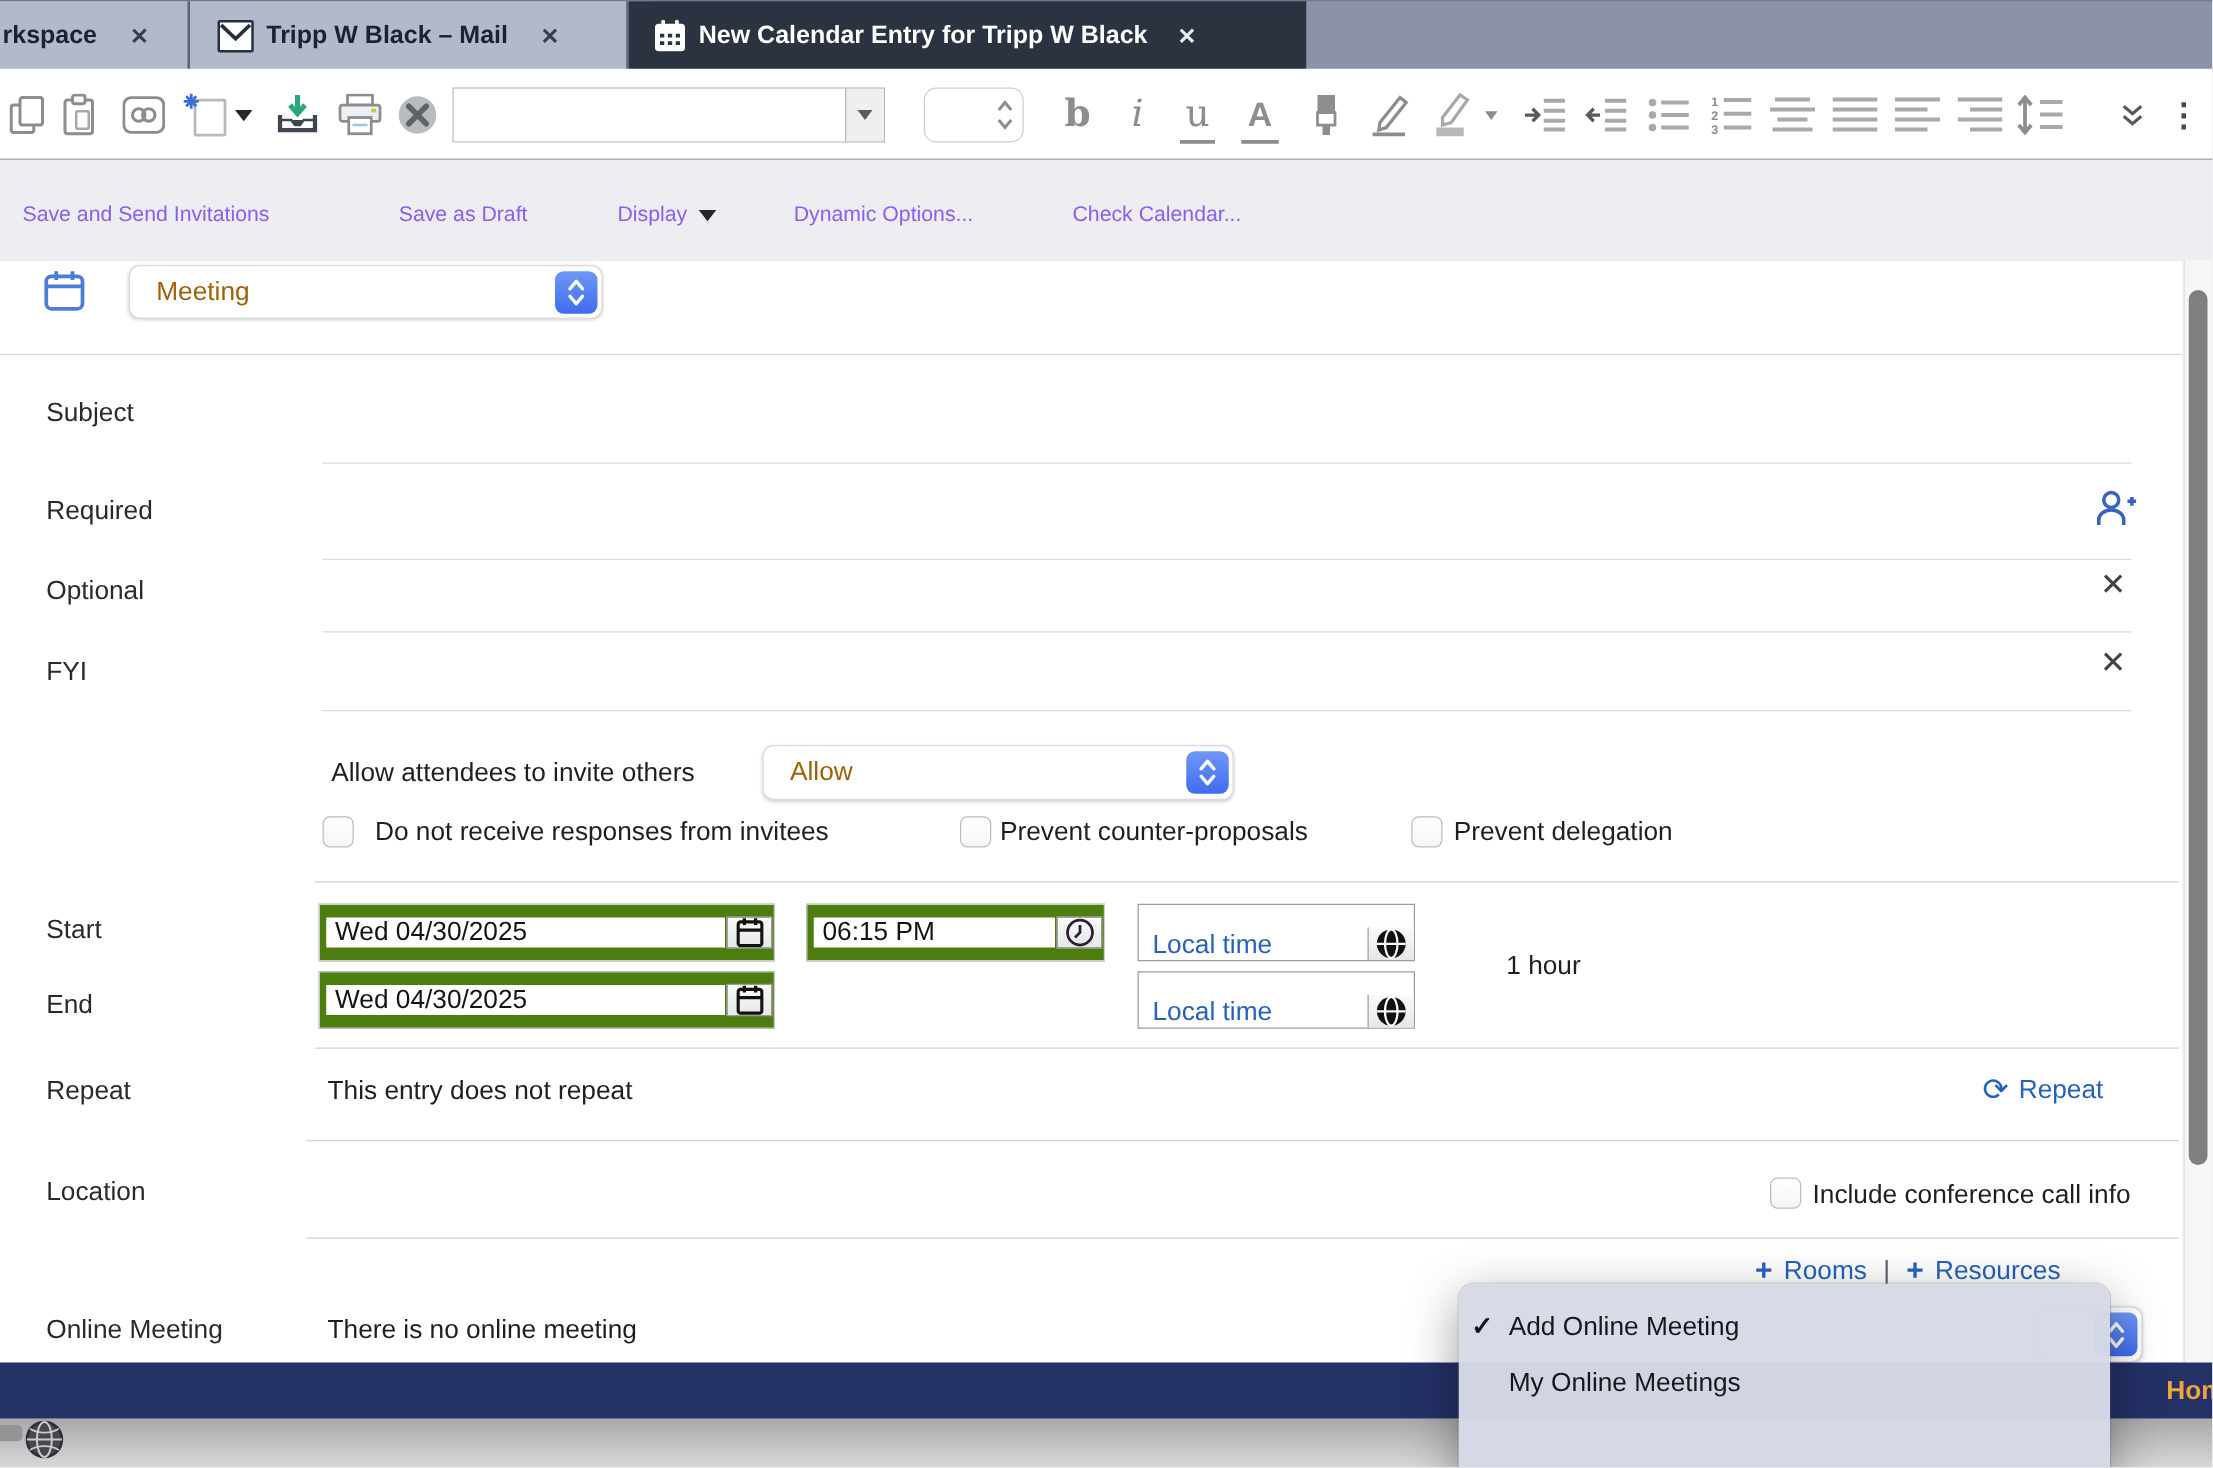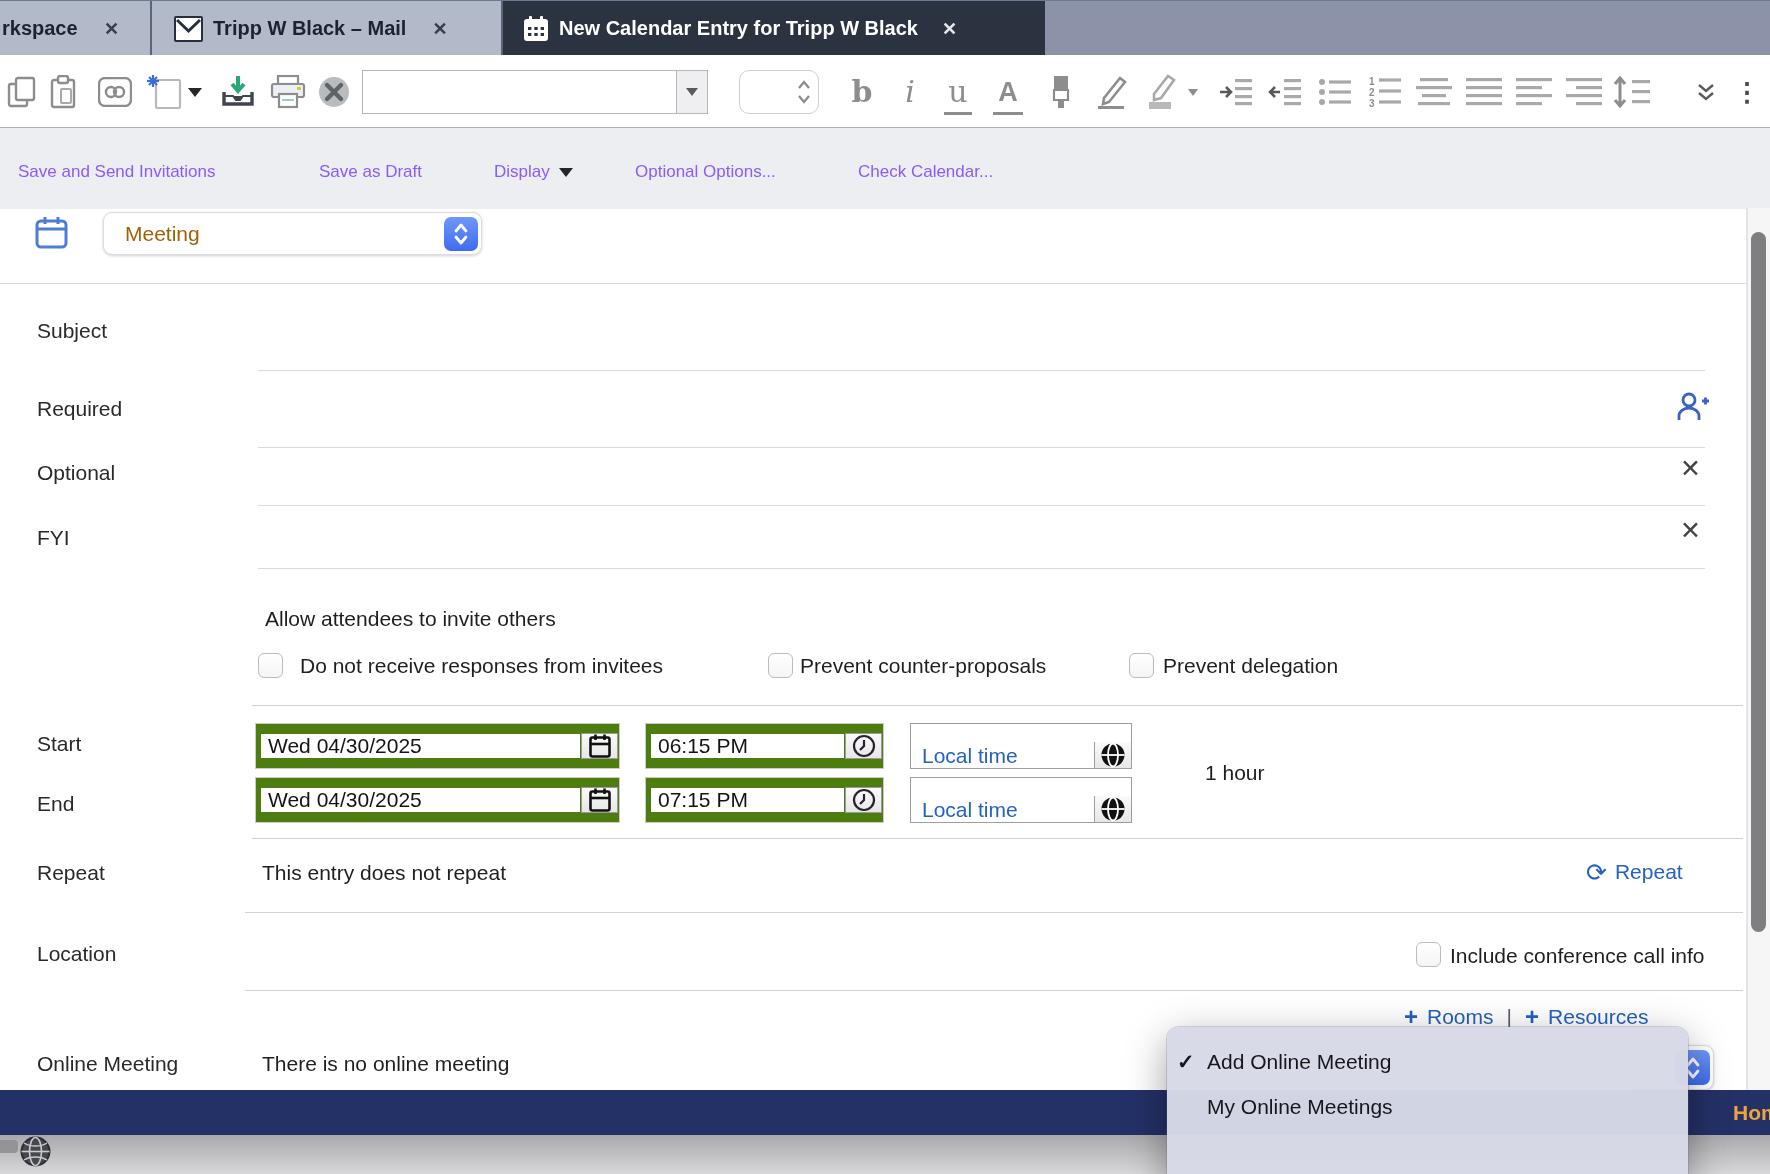--- a/index.html
+++ b/index.html
@@ -319,21 +319,21 @@
   </span>
   <span class="tico" style="left:1738px;width:18px;font-size:26px;color:#4a4a4e;font-weight:bold">⋮</span>
 
   <div class="abs" id="actionbar"></div>
   <span class="act" style="left:18px">Save and Send Invitations</span>
   <span class="act" style="left:319px">Save as Draft</span>
   <span class="act" style="left:494px">
     <span>Display</span>
     <span class="caret"></span>
   </span>
-  <span class="act" style="left:635px">Optional Options...</span>
+  <span class="act" style="left:635px">Dynamic Options...</span>
   <span class="act" style="left:858px">Check Calendar...</span>
 
   <span class="abs" style="left:35px;top:216px">
     <svg width="33" height="34" viewBox="0 0 33 34">
         <rect x="2" y="5" width="29" height="26" rx="4" fill="none" stroke="#4d7dd6" stroke-width="3"></rect>
         <line x1="2" y1="13" x2="31" y2="13" stroke="#4d7dd6" stroke-width="3"></line>
         <line x1="10" y1="1" x2="10" y2="8" stroke="#4d7dd6" stroke-width="3"></line>
         <line x1="23" y1="1" x2="23" y2="8" stroke="#4d7dd6" stroke-width="3"></line>
       </svg>
   </span>
@@ -367,20 +367,29 @@
     <svg width="32" height="30" viewBox="0 0 32 30">
         <circle cx="12" cy="8" r="6" fill="none" stroke="#3a62c4" stroke-width="2.8"></circle>
         <path d="M2 28 v-4 a10 8 0 0 1 20 0 v4" fill="none" stroke="#3a62c4" stroke-width="2.8"></path>
         <path d="M25 9 h7 M28.5 5.5 v7" stroke="#3a62c4" stroke-width="2.8"></path>
       </svg>
   </span>
   <span class="xico" style="left:1680px;top:456px">✕</span>
   <span class="xico" style="left:1680px;top:518px">✕</span>
 
   <span class="cklabel" style="left:265px;top:605px">Allow attendees to invite others</span>
+  <div class="macsel" style="left:610px;top:596px;width:375px;height:42px">
+    <span class="val">Allow</span>
+    <span class="selbtn">
+      <svg width="16" height="26" viewBox="0 0 16 26">
+          <path d="M3 10 L8 4 L13 10" fill="none" stroke="#fff" stroke-width="2.8" stroke-linecap="round" stroke-linejoin="round"></path>
+          <path d="M3 16 L8 22 L13 16" fill="none" stroke="#fff" stroke-width="2.8" stroke-linecap="round" stroke-linejoin="round"></path>
+        </svg>
+    </span>
+  </div>
 
   <span class="ckb" style="left:258px;top:653px"></span>
   <span class="cklabel" style="left:300px;top:652px">Do not receive responses from invitees</span>
   <span class="ckb" style="left:768px;top:653px"></span>
   <span class="cklabel" style="left:800px;top:652px">Prevent counter-proposals</span>
   <span class="ckb" style="left:1129px;top:653px"></span>
   <span class="cklabel" style="left:1163px;top:652px">Prevent delegation</span>
 
   <div class="sline" style="left:252px;top:705px;width:1491px"></div>
 
@@ -417,29 +426,20 @@
   <span class="cklabel" style="left:1205px;top:759px">1 hour</span>
 
   <div class="dtwrap" style="left:255px;top:777px;width:363px">
     <span class="din">Wed 04/30/2025</span>
     <span class="dbtn">
       <svg width="22" height="24" viewBox="0 0 22 24">
           <rect x="1.5" y="3.5" width="19" height="19" rx="2" fill="none" stroke="#111" stroke-width="2.6"></rect>
           <line x1="1.5" y1="10" x2="20.5" y2="10" stroke="#111" stroke-width="2.6"></line>
           <line x1="6.5" y1="0.5" x2="6.5" y2="6" stroke="#111" stroke-width="2.6"></line>
           <line x1="15.5" y1="0.5" x2="15.5" y2="6" stroke="#111" stroke-width="2.6"></line>
-        </svg>
-    </span>
-  </div>
-  <div class="dtwrap" style="left:645px;top:777px;width:237px">
-    <span class="din">07:15 PM</span>
-    <span class="dbtn">
-      <svg width="24" height="24" viewBox="0 0 24 24">
-          <circle cx="12" cy="12" r="10" fill="none" stroke="#2a2030" stroke-width="2.2"></circle>
-          <path d="M12 6 v6 l-4 4" fill="none" stroke="#2a2030" stroke-width="2.2"></path>
         </svg>
     </span>
   </div>
   <div class="zwrap" style="left:910px;top:777px;width:220px">
     <span class="zin">Local time</span>
     <span class="zbtn">
       <svg width="26" height="26" viewBox="0 0 26 26">
           <circle cx="13" cy="13" r="11.5" fill="#111"></circle>
           <ellipse cx="13" cy="13" rx="5" ry="11.5" fill="none" stroke="#fff" stroke-width="1.8"></ellipse>
           <line x1="1.5" y1="13" x2="24.5" y2="13" stroke="#fff" stroke-width="1.8"></line>

